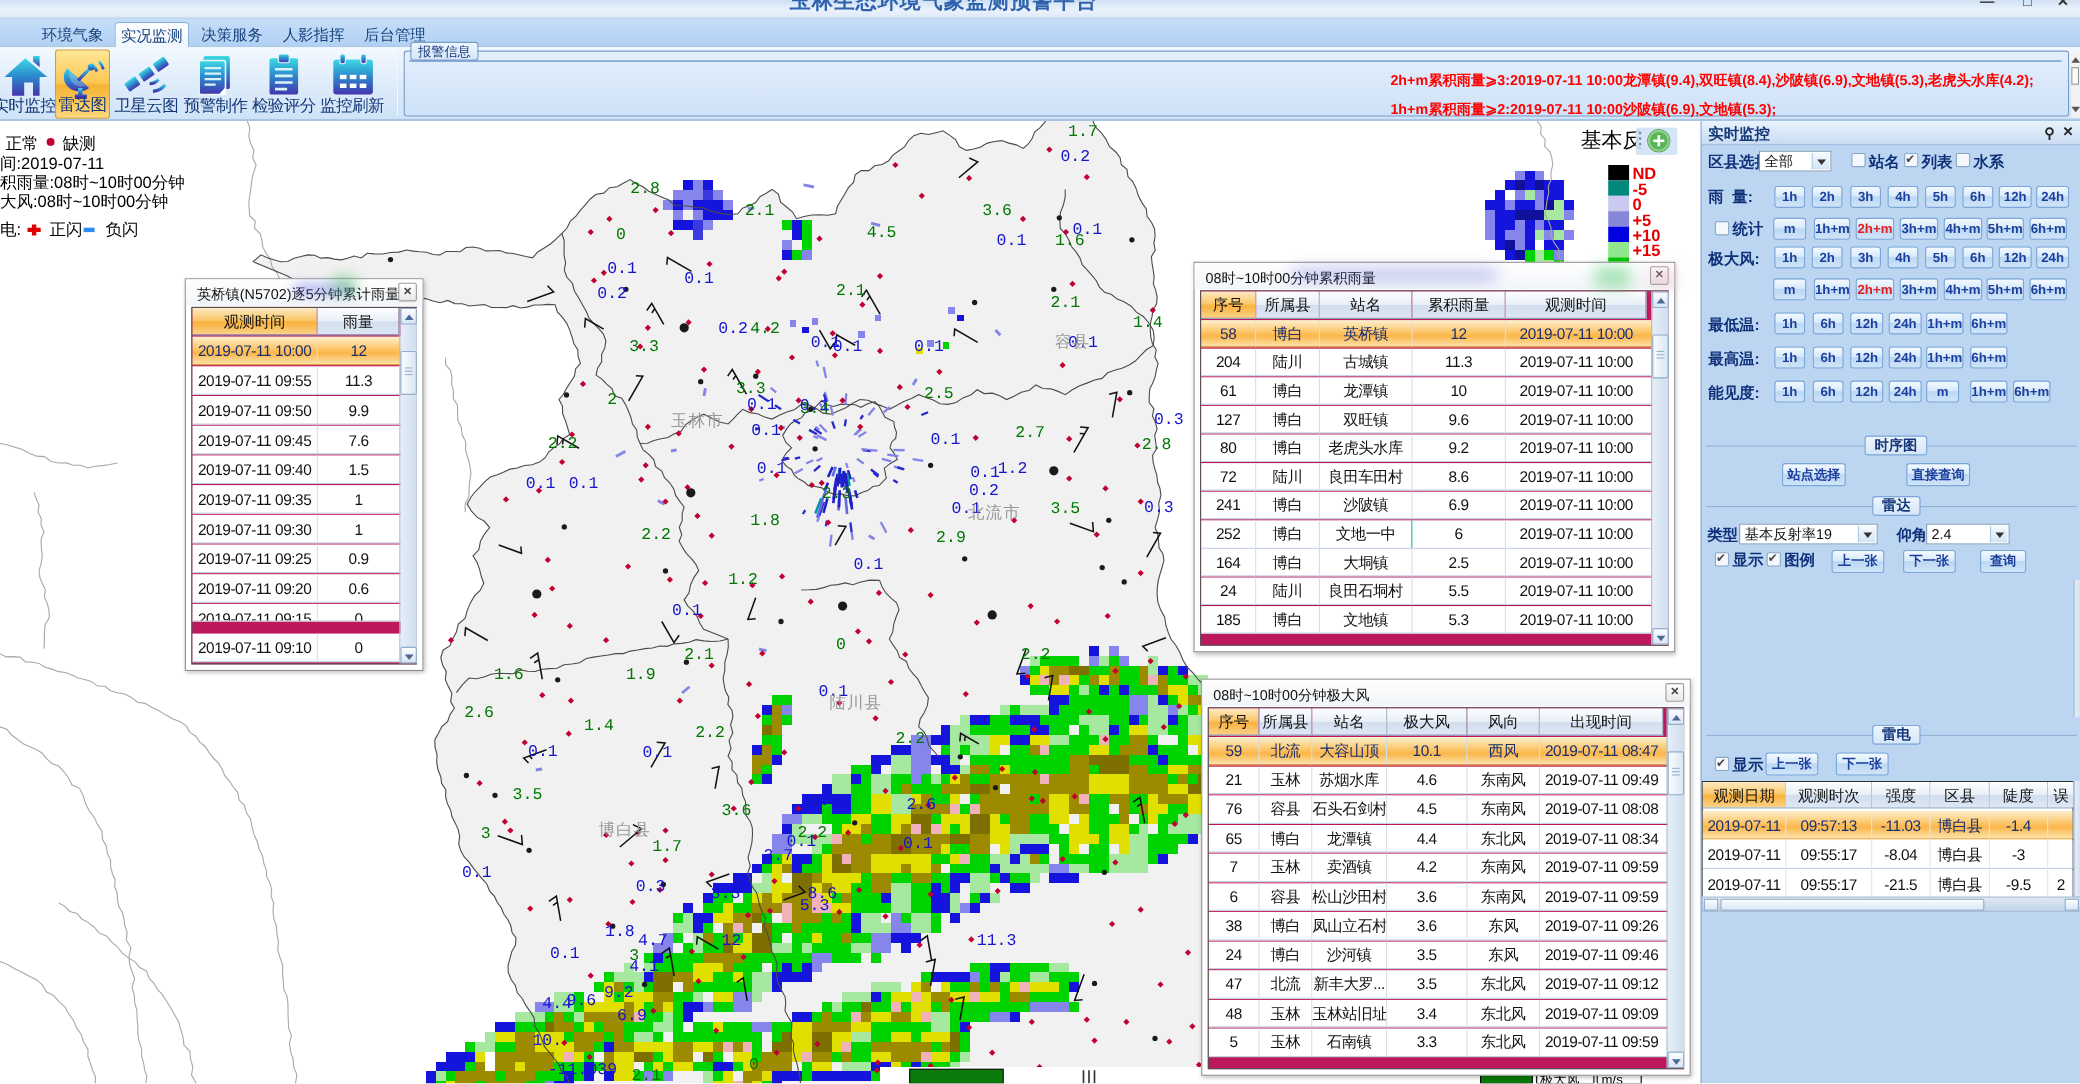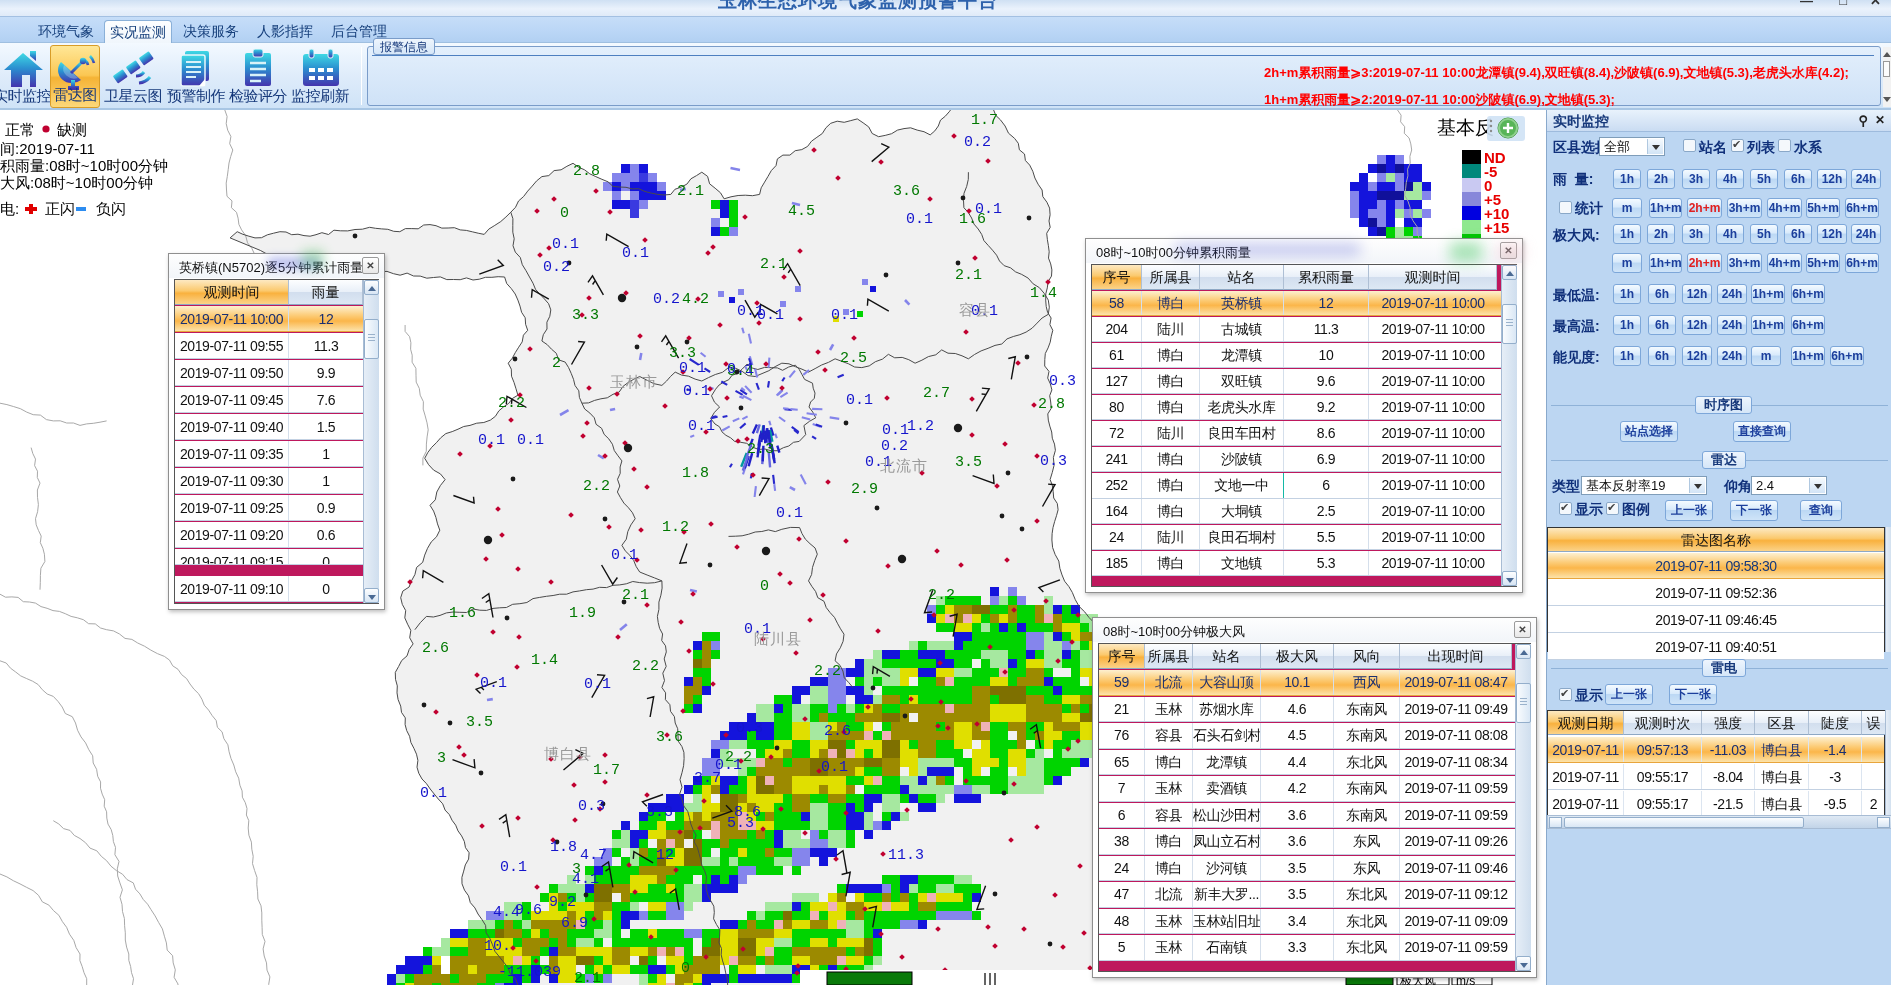--- a/index.html
+++ b/index.html
@@ -1794,35 +1794,20 @@
       <div class="combo" style="left:34px;top:366px;width:126px">基本反射率19<div class="ar"></div></div>
       <div class="rlab" style="left:177px;top:368px">仰角</div>
       <div class="combo" style="left:204px;top:366px;width:76px">2.4<div class="ar"></div></div>
       <div class="cb c" style="left:12px;top:392px"></div>
       <div class="rlab" style="left:28px;top:391px">显示</div>
       <div class="cb c" style="left:59px;top:392px"></div>
       <div class="rlab" style="left:75px;top:391px">图例</div>
       <div class="rbtn" style="left:118px;top:390px;width:48px;height:21px;line-height:19px">上一张</div>
       <div class="rbtn" style="left:183px;top:390px;width:48px;height:21px;line-height:19px">下一张</div>
       <div class="rbtn" style="left:253px;top:390px;width:42px;height:21px;line-height:19px">查询</div>
-      <div class="dtable" style="left:0px;top:417px;width:338px;height:125px;border-color:#333">
-        <div class="hcell or" style="left:0;top:0;width:336px;height:24px;line-height:24px;border-right:none">雷达图名称</div>
-        <div class="drow sel" style="top:25px;height:26px">
-          <div class="dcell" style="left:0;width:336px;line-height:26px;color:#16387a">2019-07-11 09:58:30</div>
-        </div>
-        <div class="drow" style="top:52px;height:26px">
-          <div class="dcell" style="left:0;width:336px;line-height:26px;color:#111">2019-07-11 09:52:36</div>
-        </div>
-        <div class="drow" style="top:79px;height:26px">
-          <div class="dcell" style="left:0;width:336px;line-height:26px;color:#111">2019-07-11 09:46:45</div>
-        </div>
-        <div class="drow" style="top:106px;height:26px">
-          <div class="dcell" style="left:0;width:336px;line-height:26px;color:#111">2019-07-11 09:40:51</div>
-        </div>
-      </div>
       <div class="vsb" style="left:338px;top:417px;width:7px;height:125px"></div>
       <div class="fline" style="left:4px;top:558px;width:337px"></div>
       <div class="flab" style="left:155px;top:549px">雷电</div>
       <div class="cb c" style="left:12px;top:578px"></div>
       <div class="rlab" style="left:28px;top:577px">显示</div>
       <div class="rbtn" style="left:58px;top:574px;width:48px;height:21px;line-height:19px">上一张</div>
       <div class="rbtn" style="left:122px;top:574px;width:48px;height:21px;line-height:19px">下一张</div>
       <div class="dtable" style="left:0px;top:600px;width:338px;height:105px;border-color:#333">
         <div class="hcell or" style="left:0px;width:76px;height:24px;line-height:24px">观测日期</div>
         <div class="hcell" style="left:76px;width:78px;height:24px;line-height:24px">观测时次</div>

